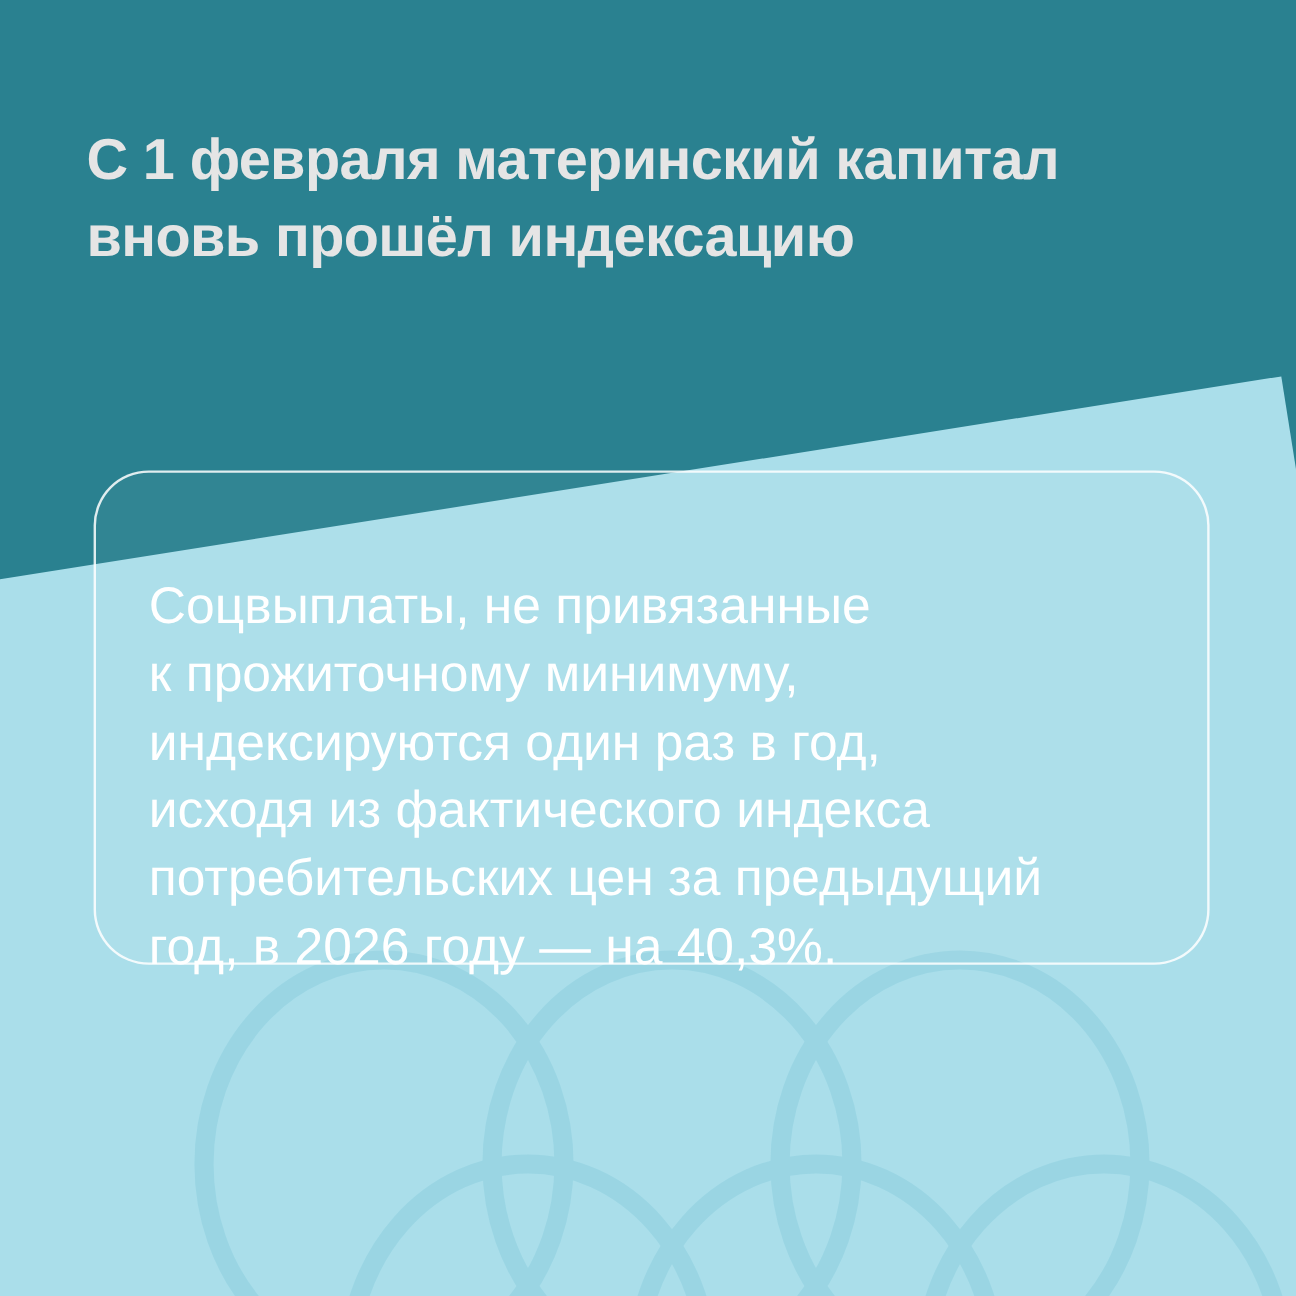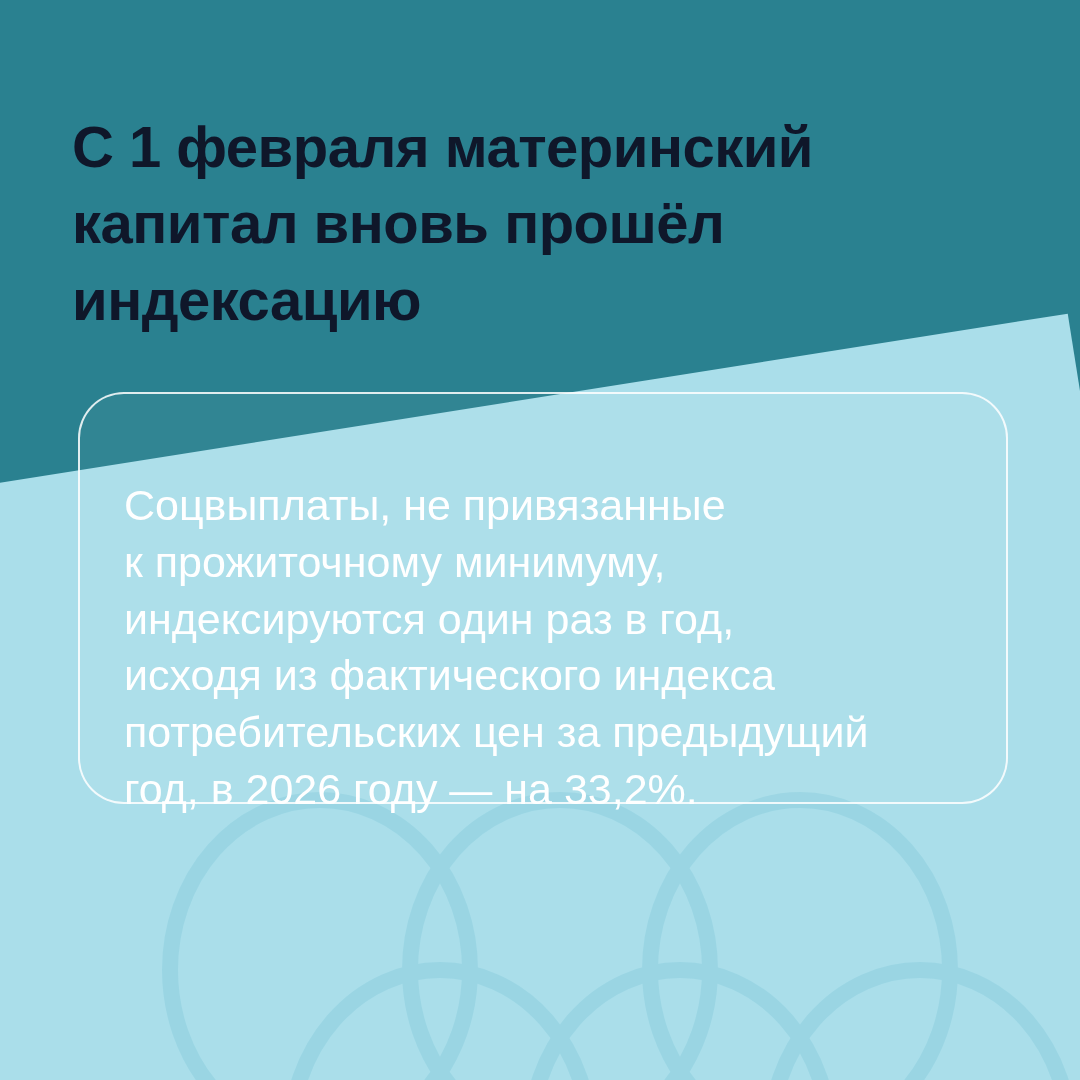--- a/index.html
+++ b/index.html
@@ -52,22 +52,22 @@
     opacity: 0.55;
   }
   .rings svg { display: block; }
 
   
   .headline {
     position: absolute;
     left: 72px;
     top: 70px;
     width: 950px;
-    color: #0f172a;
-    font-size: 58px;
+    color: #e5e5e5;
+    font-size: 48px;
     line-height: 1.32;
     font-weight: bold;
     letter-spacing: -0.5px;
   }
 
   
   .card {
     position: absolute;
     left: 78px;
     top: 392px;
@@ -109,16 +109,16 @@
   </div>
 
   <h1 class="headline">С 1 февраля материнский капитал вновь прошёл индексацию</h1>
 
   <div class="card">
     <p class="card-text">Соцвыплаты, не привязанные
 к прожиточному минимуму,
 индексируются один раз в год,
 исходя из фактического индекса
 потребительских цен за предыдущий
-год, в 2026 году — на 33,2%.</p>
+год, в 2026 году — на 40,3%.</p>
   </div>
 
 </div>
 
 </body></html>

